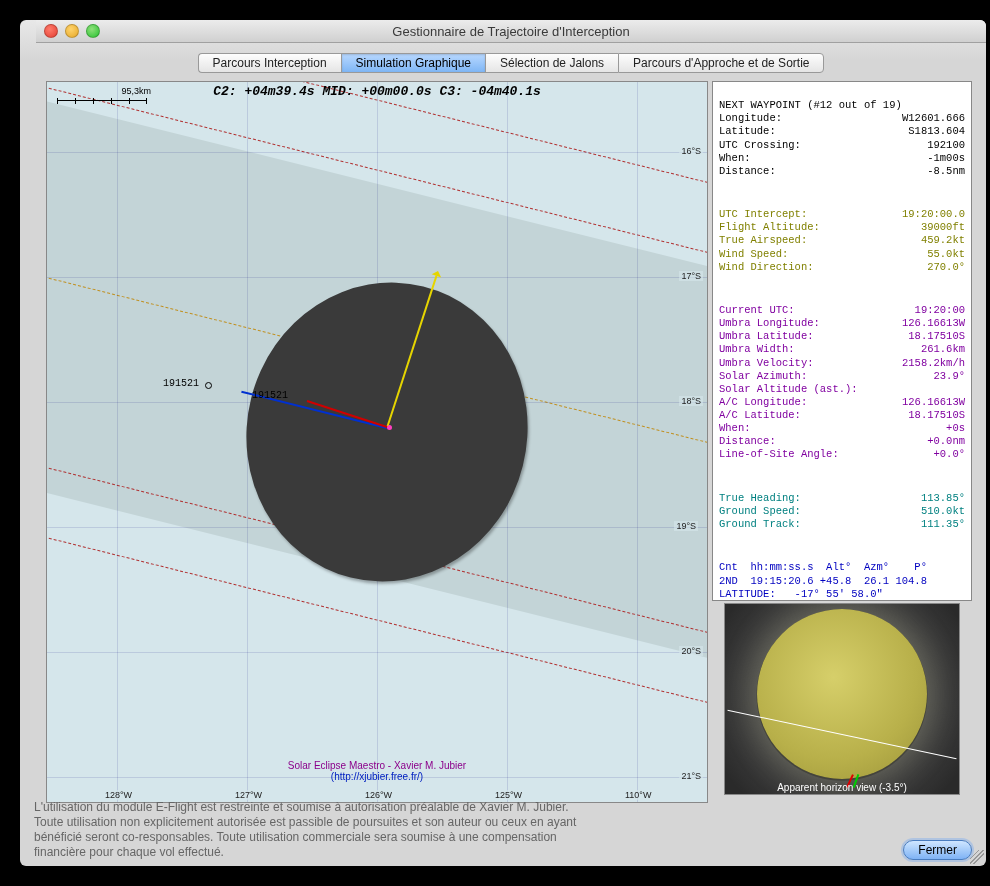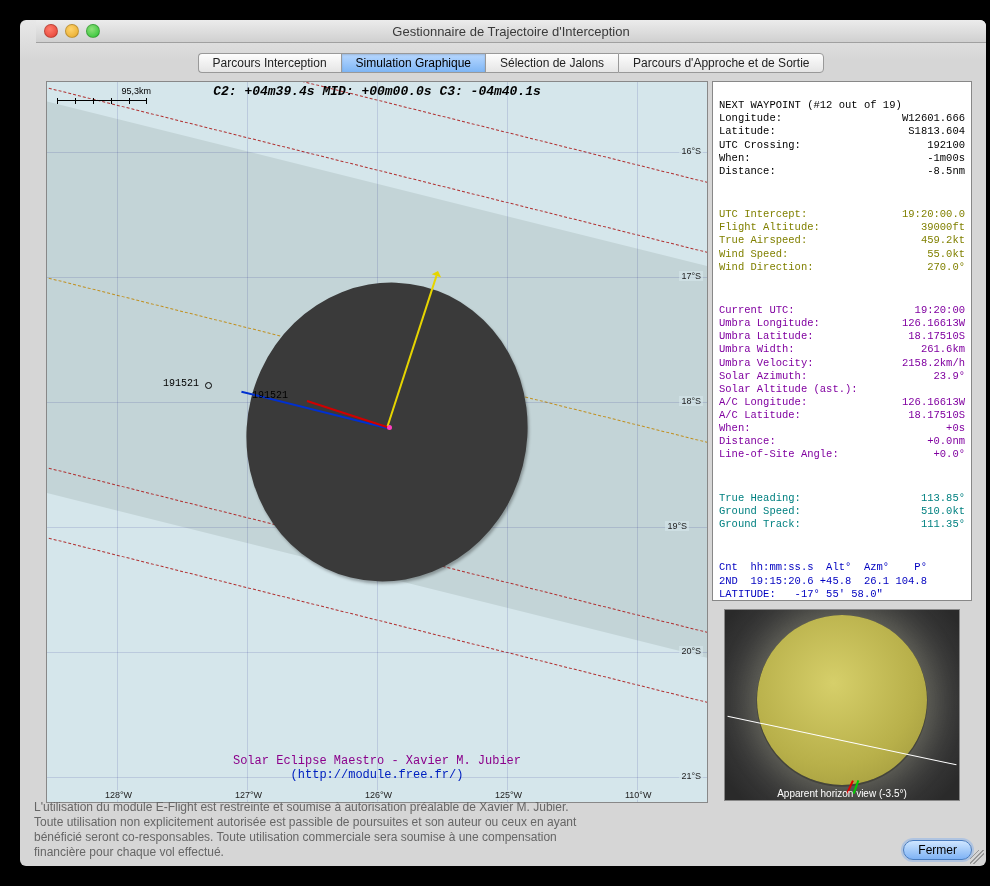--- a/index.html
+++ b/index.html
@@ -104,21 +104,21 @@
     text-align: center;
     padding: 2px 0 0px;
     letter-spacing: 1px;
   }
   .horizon {
     width: 234px;
     height: 190px;
     background: #2a2a2a;
     border: 1px solid #888;
     position: relative;
-    margin: 8px auto;
+    margin: 2px auto;
     overflow: hidden;
   }
   .footer {
     position: absolute;
     bottom: 6px;
     left: 14px;
     right: 14px;
     display: flex;
     align-items: flex-end;
     justify-content: space-between;
@@ -220,23 +220,22 @@
     right: -1px; top: -4px;
     border: 5px solid transparent;
   }
   .arrow.yellow::after { border-left-color: #e6d500; right: -10px; }
   .dot { position: absolute; width: 5px; height: 5px; border: 1px solid #000; border-radius: 50%; background: transparent; }
   .pink-dot { position: absolute; width: 5px; height: 5px; background: #ff40c0; border-radius: 50%; }
   .wp-label { position: absolute; font-family: "Courier New", monospace; font-size: 10px; }
   .credit {
     position: absolute; bottom: 20px; left: 0; right: 0;
     text-align: center;
-    font-size: 12px;
+    font-size: 10px;
     color: #8b008b;
-    font-family: Liberation Mono, monospace;
   }
   .credit .url { color: #0020c0; }
   
   .c-black{color:#000}.c-olive{color:#808000}.c-purple{color:#8000a0}.c-teal{color:#008080}.c-blue{color:#0000c0}
   .kv { display: flex; }
   .kv .k { width: 130px; }
   .kv .v { flex: 1; text-align: right; }
   .horizon .sun {
     position: absolute;
     width: 170px; height: 170px;
@@ -309,21 +308,21 @@
       <div class="arrow red" style="left:260px; top:318px; width:88px; transform:rotate(18deg)"></div>
       <div class="pink-dot" style="left:340px; top:343px"></div>
 
       <div class="dot" style="left:158px; top:300px"></div>
       <div class="wp-label" style="left:116px; top:296px">191521</div>
       <div class="wp-label" style="left:205px; top:308px">191521</div>
 
       <div class="deg-label" style="right:4px; top:64px">16°S</div>
       <div class="deg-label" style="right:4px; top:189px">17°S</div>
       <div class="deg-label" style="right:4px; top:314px">18°S</div>
-      <div class="deg-label" style="right:18px; top:439px">19°S</div>
+      <div class="deg-label" style="right:9px; top:439px">19°S</div>
       <div class="deg-label" style="right:4px; top:564px">20°S</div>
       <div class="deg-label" style="right:4px; top:689px">21°S</div>
       <div class="deg-label" style="bottom:2px; left:56px">128°W</div>
       <div class="deg-label" style="bottom:2px; left:186px">127°W</div>
       <div class="deg-label" style="bottom:2px; left:316px">126°W</div>
       <div class="deg-label" style="bottom:2px; left:446px">125°W</div>
       <div class="deg-label" style="bottom:2px; left:576px">110°W</div>
 
       <div class="map-header">C2: +04m39.4s  MID: +00m00.0s  C3: -04m40.1s</div>
       <div class="scalebar">
@@ -331,21 +330,21 @@
         <div class="scalebar-line">
           <span class="scalebar-tick t1"></span>
             <span class="scalebar-tick t2"></span>
           <span class="scalebar-tick t3"></span>
             <span class="scalebar-tick t4"></span>
         </div>
       </div>
 
       <div class="credit">
         <span>Solar Eclipse Maestro - Xavier M. Jubier</span><br>
-        <span class="url">(http://module.free.fr/)</span>
+        <span class="url">(http://xjubier.free.fr/)</span>
       </div>
     </div>
 
     <div class="info-panel">
       <div class="info-text">
 <span class="c-black">NEXT WAYPOINT (#12 out of 19)</span>
 <div class="kv c-black"><span class="k">Longitude:</span><span class="v">W12601.666</span></div><div class="kv c-black"><span class="k">Latitude:</span><span class="v">S1813.604</span></div><div class="kv c-black"><span class="k">UTC Crossing:</span><span class="v">192100</span></div><div class="kv c-black"><span class="k">When:</span><span class="v">-1m00s</span></div><div class="kv c-black"><span class="k">Distance:</span><span class="v">-8.5nm</span></div>
 <div style="height:4px"></div>
 <div class="kv c-olive"><span class="k">UTC Intercept:</span><span class="v">19:20:00.0</span></div><div class="kv c-olive"><span class="k">Flight Altitude:</span><span class="v">39000ft</span></div><div class="kv c-olive"><span class="k">True Airspeed:</span><span class="v">459.2kt</span></div><div class="kv c-olive"><span class="k">Wind Speed:</span><span class="v">55.0kt</span></div><div class="kv c-olive"><span class="k">Wind Direction:</span><span class="v">270.0°</span></div>
 <div style="height:4px"></div>

